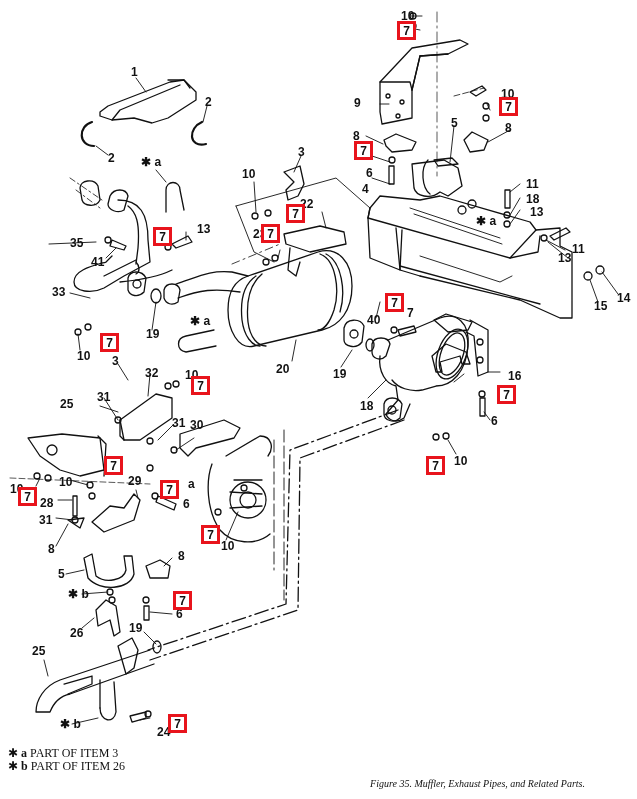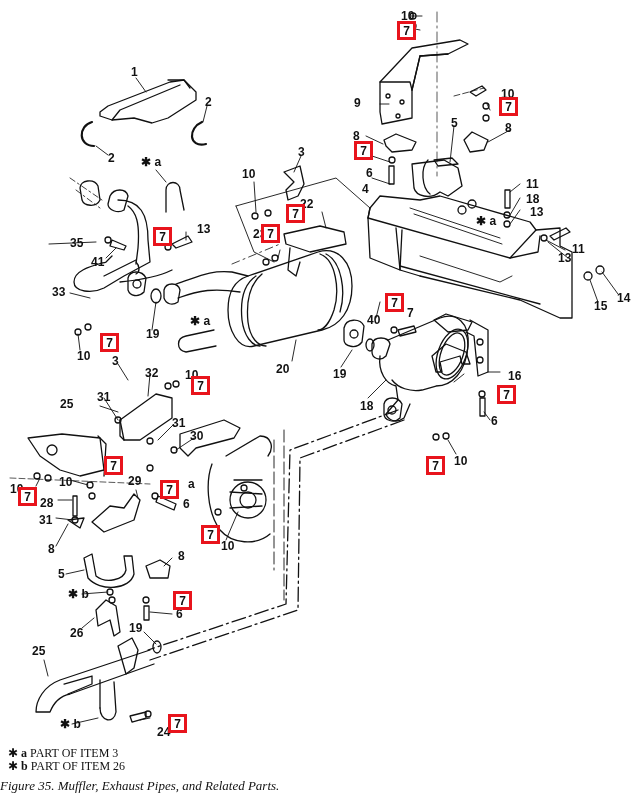--- a/index.html
+++ b/index.html
@@ -2,21 +2,21 @@
 <html><head>
 <meta charset="utf-8">
 <style>
   html, body { margin:0; padding:0; background:#fff; }
   #page { position:relative; width:637px; height:799px; overflow:hidden; background:#fff; font-family:"Liberation Sans", sans-serif; }
   svg#art { position:absolute; left:0; top:0; }
   .lbl { position:absolute; font-family:"Liberation Sans", sans-serif; font-weight:bold; font-size:12px; color:#111; line-height:1; white-space:nowrap; }
   .hl { position:absolute; width:19px; height:19px; border:3px solid #e8141c; box-sizing:border-box; display:flex; align-items:center; justify-content:center; font-family:"Liberation Sans", sans-serif; font-weight:bold; font-size:12px; color:#111; background:#fff; }
   .legend { position:absolute; left:8px; font-family:"Liberation Serif", serif; font-size:12px; color:#111; }
   .legend b { font-family:"Liberation Serif", serif; }
-  .caption { position:absolute; left:0; width:585px; top:778px; text-align:left; font-family:"Liberation Serif", serif; font-style:italic; font-size:13px; color:#111; }
+  .caption { position:absolute; left:0; width:585px; top:778px; text-align:right; font-family:"Liberation Serif", serif; font-style:italic; font-size:10px; color:#111; }
 </style>
 </head>
 <body>
 
 <div id="page">
 
 <svg id="art" width="637" height="760" viewBox="0 0 637 760" fill="none" stroke="#111" stroke-width="1.3" stroke-linecap="round" stroke-linejoin="round">
 
   <g>
     <path d="M100,112 L108,106 L170,82 L184,80 L196,92 L196,100 L168,118 L152,123 L134,118 L112,120 L100,116 Z"></path>
@@ -364,21 +364,21 @@
 <span class="lbl" style="left:333px;top:368px">19</span>
 <span class="lbl" style="left:508px;top:370px">16</span>
 <span class="lbl" style="left:360px;top:400px">18</span>
 <span class="lbl" style="left:491px;top:415px">6</span>
 <span class="lbl" style="left:454px;top:455px">10</span>
 <span class="lbl" style="left:145px;top:367px">32</span>
 <span class="lbl" style="left:185px;top:369px">10</span>
 <span class="lbl" style="left:60px;top:398px">25</span>
 <span class="lbl" style="left:97px;top:391px">31</span>
 <span class="lbl" style="left:172px;top:417px">31</span>
-<span class="lbl" style="left:190px;top:430px">30</span>
+<span class="lbl" style="left:190px;top:419px">30</span>
 <span class="lbl" style="left:10px;top:483px">10</span>
 <span class="lbl" style="left:59px;top:476px">10</span>
 <span class="lbl" style="left:128px;top:475px">29</span>
 <span class="lbl" style="left:40px;top:497px">28</span>
 <span class="lbl" style="left:39px;top:514px">31</span>
 <span class="lbl" style="left:48px;top:543px">8</span>
 <span class="lbl" style="left:188px;top:478px">a</span>
 <span class="lbl" style="left:183px;top:498px">6</span>
 <span class="lbl" style="left:221px;top:540px">10</span>
 <span class="lbl" style="left:58px;top:568px">5</span>

